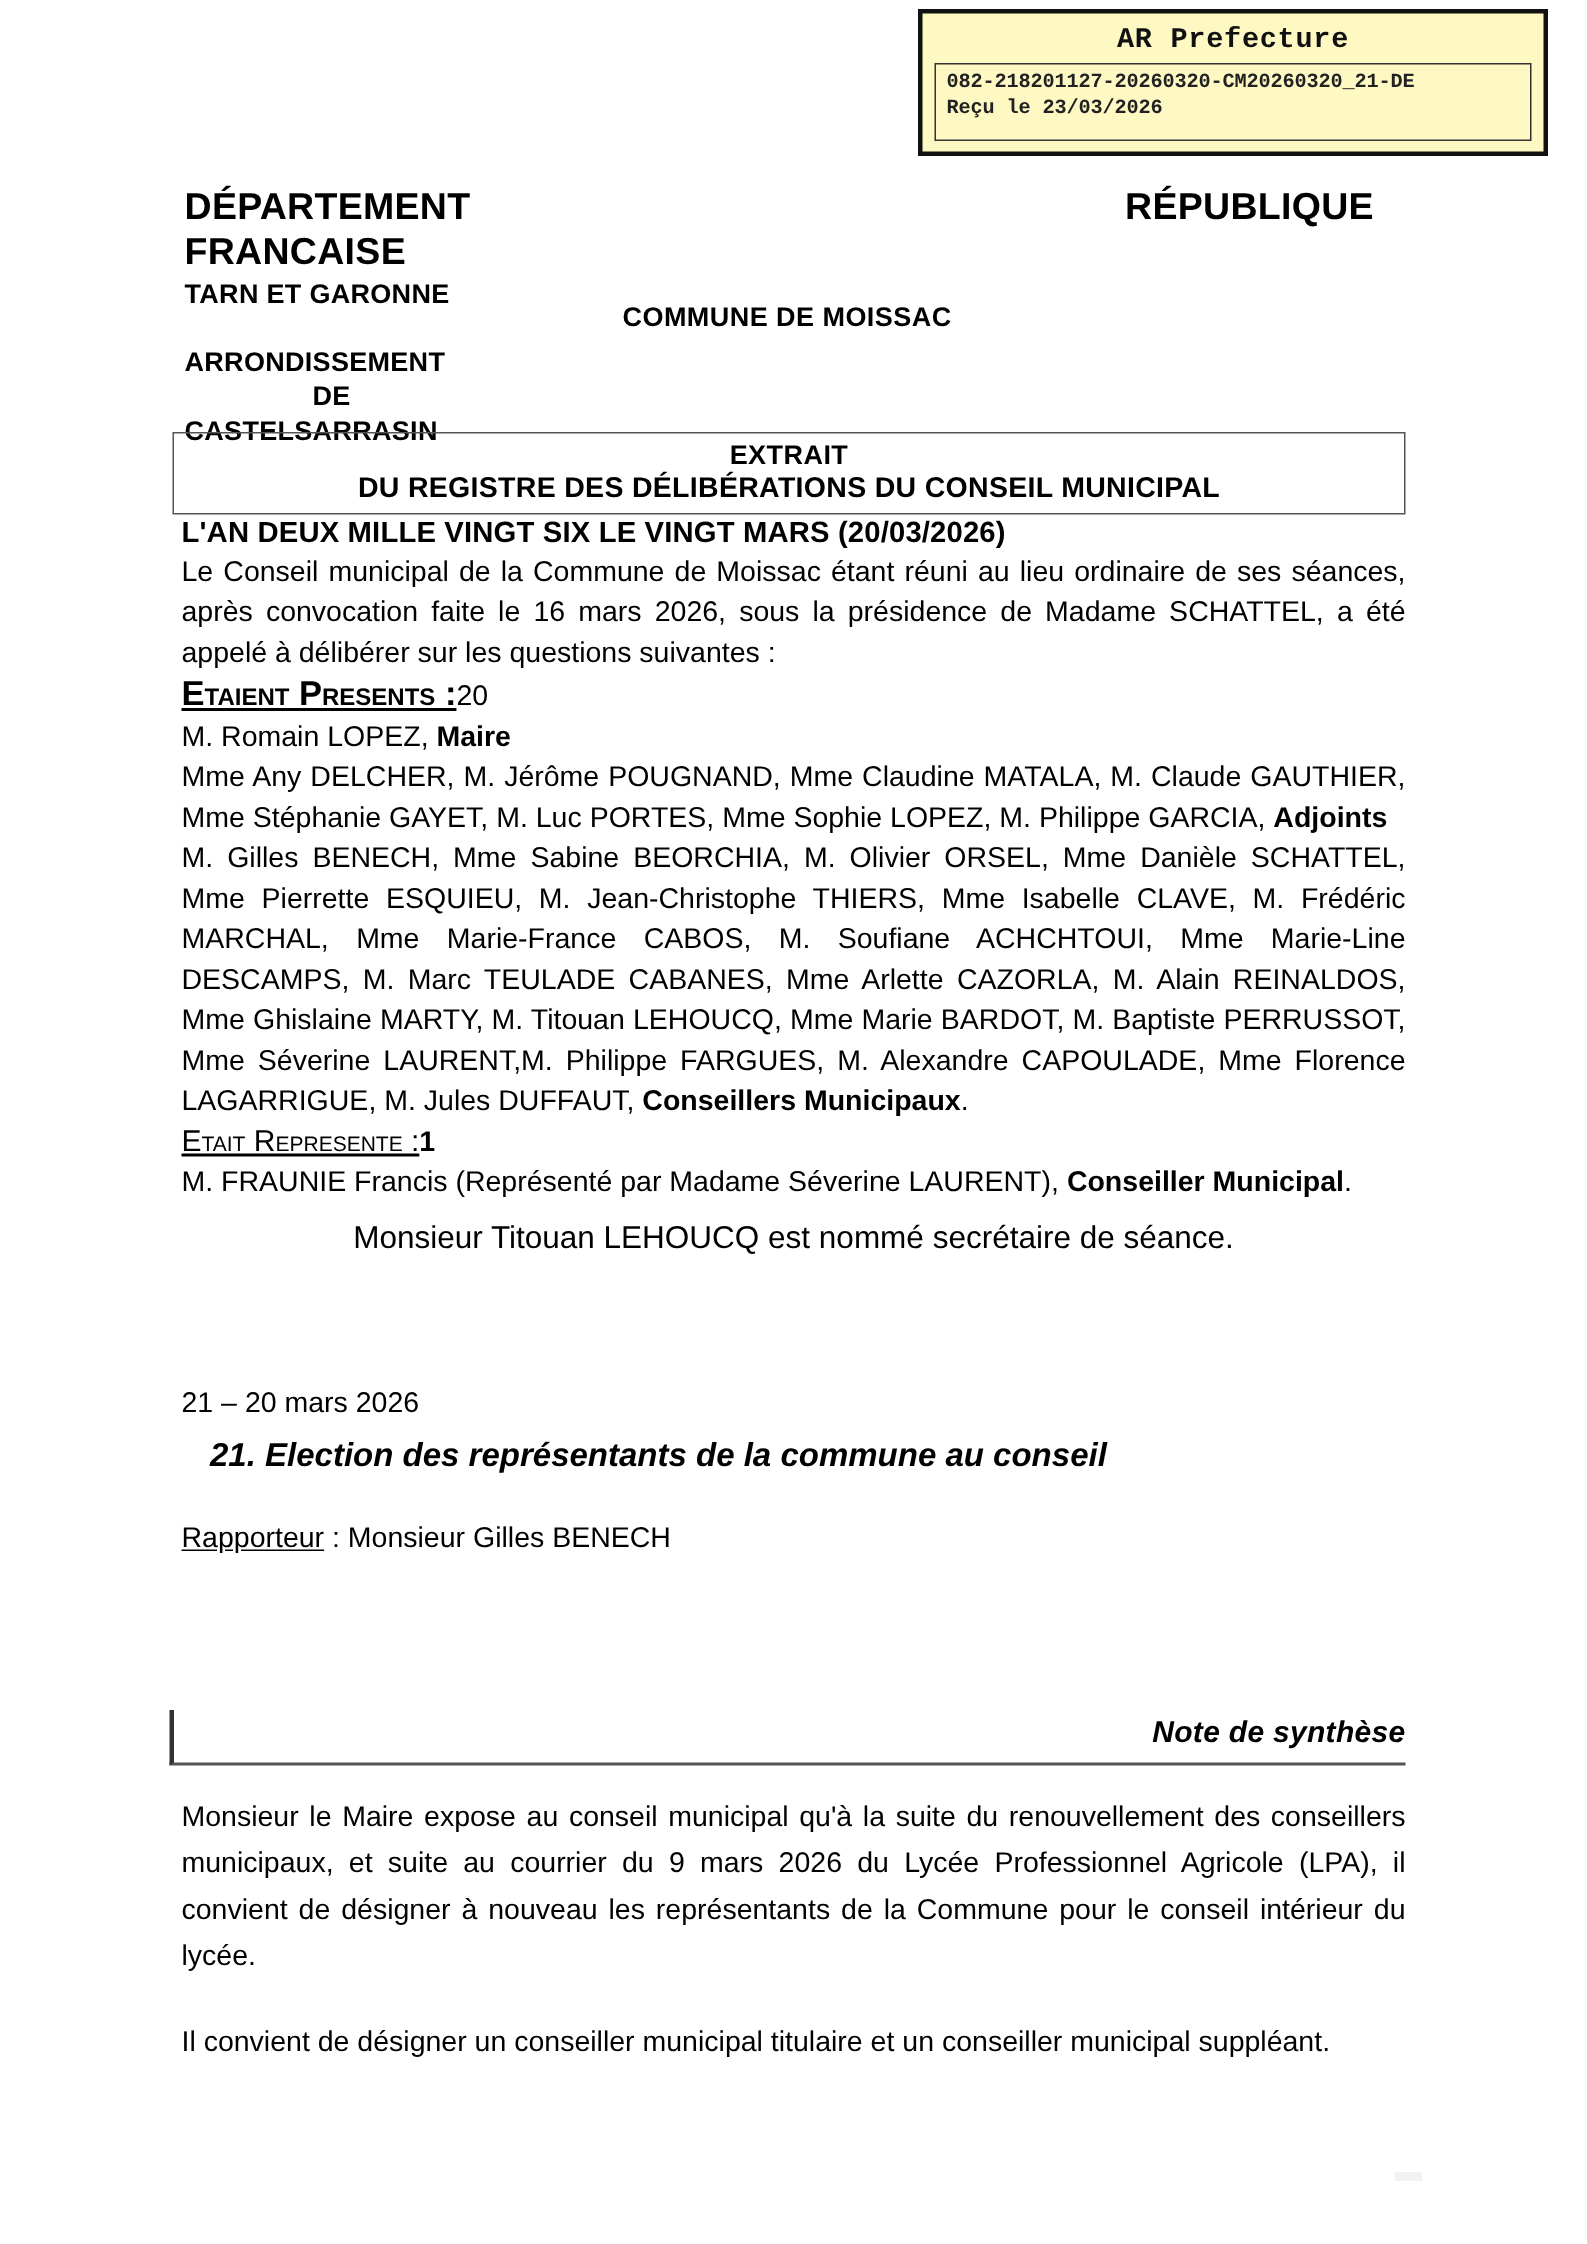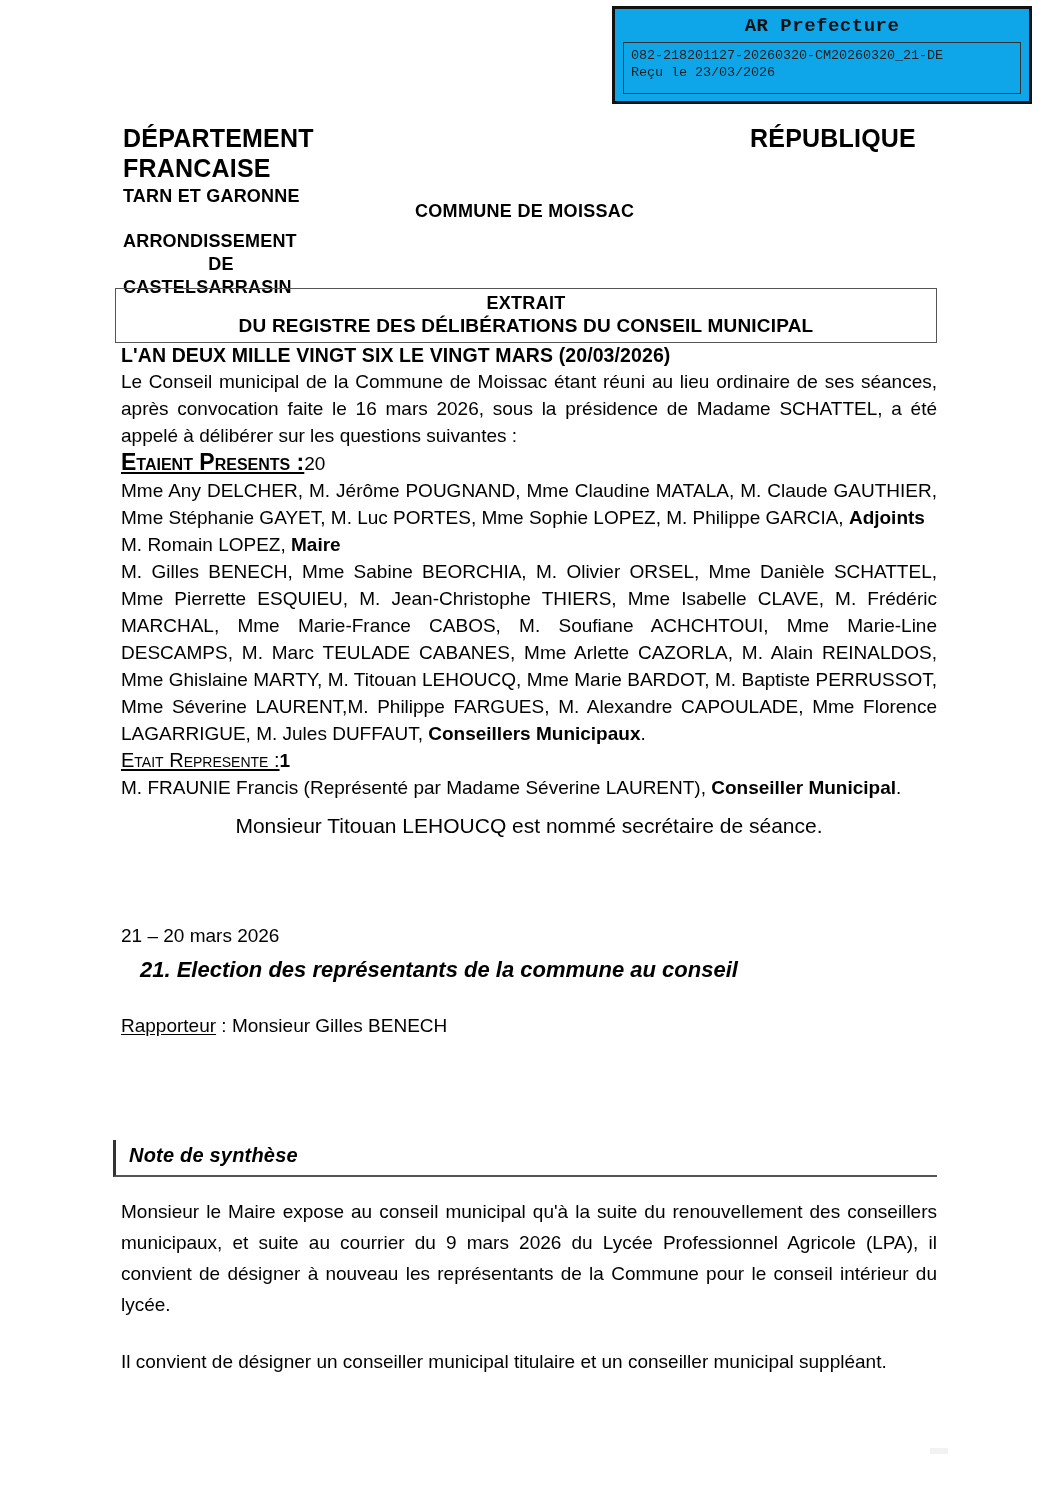--- a/index.html
+++ b/index.html
@@ -20,21 +20,21 @@
   }
 
   
   .ar-stamp {
     position: absolute;
     left: 612px;
     top: 6px;
     width: 420px;
     height: 98px;
     border: 3px solid #111;
-    background: #0ea5e9;
+    background: #fef9c3;
     box-sizing: border-box;
     padding: 5px 8px 6px 8px;
   }
   .ar-title {
     text-align: center;
     font-family: "Liberation Mono", monospace;
     font-weight: bold;
     font-size: 19px;
     letter-spacing: 0.5px;
     line-height: 24px;
@@ -47,20 +47,21 @@
     box-sizing: border-box;
     height: 52px;
   }
   .ar-line {
     font-family: "Liberation Mono", monospace;
     font-size: 13.5px;
     line-height: 17px;
     color: #222;
     white-space: nowrap;
     letter-spacing: -0.1px;
+    font-weight: bold;
   }
 
   
   .hdr-left {
     position: absolute;
     left: 123px;
     top: 123px;
     width: 330px;
   }
   .hdr-dept {
@@ -215,20 +216,21 @@
   
   .note-head {
     position: absolute;
     left: 113px;
     top: 1140px;
     width: 824px;
     box-sizing: border-box;
     border-left: 3px solid #333;
     border-bottom: 2px solid #555;
     padding: 2px 0 6px 13px;
+    text-align: right;
   }
   .note-head-title {
     font-weight: bold;
     font-style: italic;
     font-size: 20px;
     line-height: 27px;
     letter-spacing: 0.2px;
   }
   .note-body {
     position: absolute;
@@ -286,30 +288,30 @@
   </div>
 
   <div class="body-col">
     <div class="lead-title">L'AN DEUX MILLE VINGT SIX LE VINGT MARS (20/03/2026)</div>
     <div class="para">Le Conseil municipal de la Commune de Moissac étant réuni au lieu ordinaire de ses séances, après convocation faite le 16 mars 2026, sous la présidence de Madame SCHATTEL, a été appelé à délibérer sur les questions suivantes :</div>
 
     <div class="para nj">
       <span class="label-sc">Etaient Presents :</span><span class="count">20</span>
     </div>
 
+    <div class="para nj">
+      <span>M. Romain LOPEZ,</span>
+      <span class="bold">Maire</span>
+    </div>
+
     <div class="para">
       <span>Mme Any DELCHER, M. Jérôme POUGNAND, Mme Claudine MATALA, M. Claude GAUTHIER, Mme Stéphanie GAYET, M. Luc PORTES, Mme Sophie LOPEZ, M. Philippe GARCIA,</span>
       <span class="bold">Adjoints</span>
     </div>
 
-    <div class="para nj">
-      <span>M. Romain LOPEZ,</span>
-      <span class="bold">Maire</span>
-    </div>
-
     <div class="para">
       <span>M. Gilles BENECH, Mme Sabine BEORCHIA, M. Olivier ORSEL, Mme Danièle SCHATTEL, Mme Pierrette ESQUIEU, M. Jean-Christophe THIERS, Mme Isabelle CLAVE, M. Frédéric MARCHAL, Mme Marie-France CABOS, M. Soufiane ACHCHTOUI, Mme Marie-Line DESCAMPS, M. Marc TEULADE CABANES, Mme Arlette CAZORLA, M. Alain REINALDOS, Mme Ghislaine MARTY, M. Titouan LEHOUCQ, Mme Marie BARDOT, M. Baptiste PERRUSSOT, Mme Séverine LAURENT,M. Philippe FARGUES, M. Alexandre CAPOULADE, Mme Florence LAGARRIGUE, M. Jules DUFFAUT,</span>
       <span class="bold">Conseillers Municipaux</span><span>.</span>
     </div>
 
     <div class="para nj">
       <span class="label-sc-reg">Etait Represente :</span><span class="count-b">1</span>
     </div>
 
     <div class="para nj">

